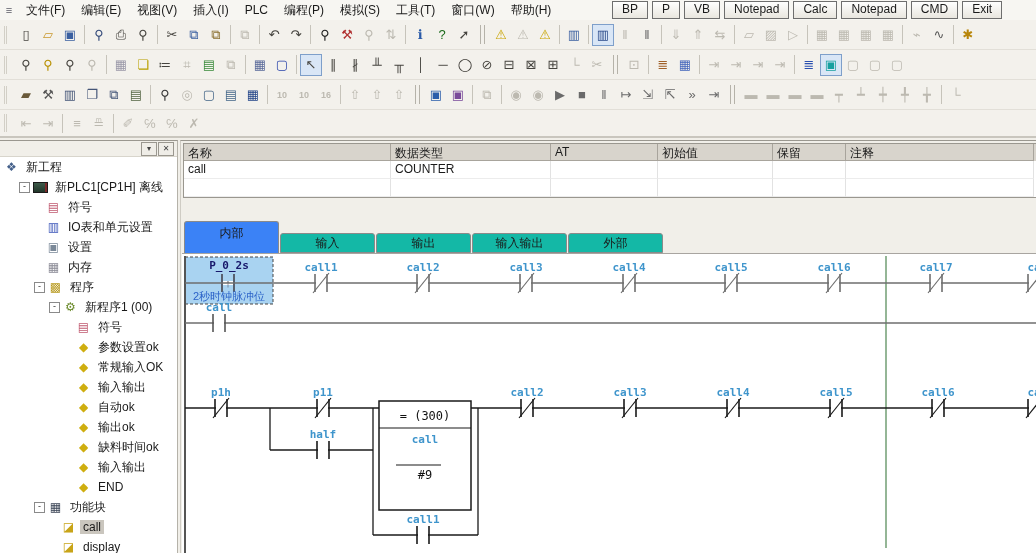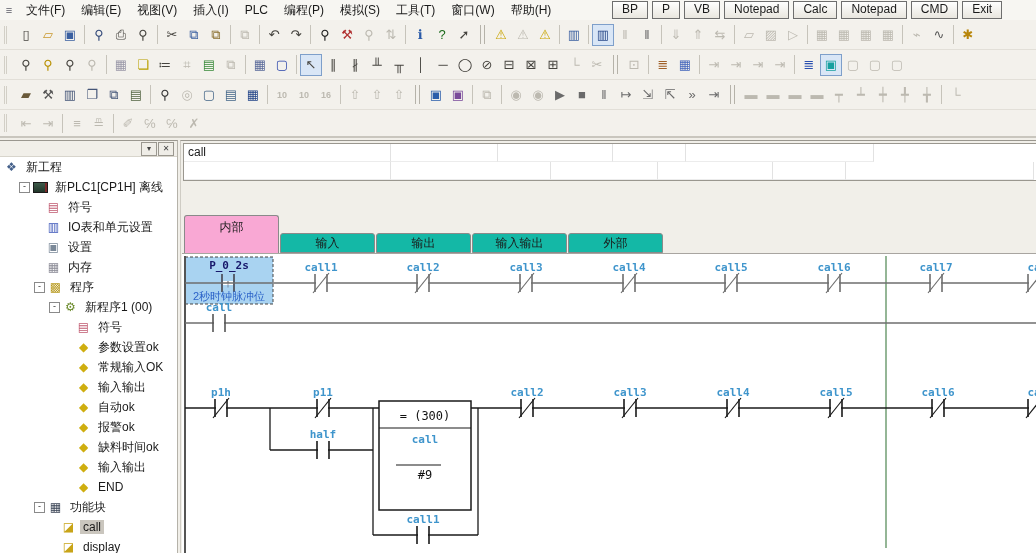--- a/index.html
+++ b/index.html
@@ -52,21 +52,21 @@
   .vth{display:flex;height:17px;background:#d8d4cc;}
   .vth .cell{border-right:1px solid #a8a49c;border-bottom:1px solid #a8a49c;box-sizing:border-box;
              padding:1px 0 0 4px;font-size:12px;overflow:hidden;white-space:nowrap;}
   .vtr{display:flex;height:18px;background:#fff;}
   .vtr .cell{border-right:1px solid #e2e2e2;border-bottom:1px solid #ececec;box-sizing:border-box;
              padding:1px 0 0 4px;font-size:12px;overflow:hidden;white-space:nowrap;}
   
   #fbtabs{position:absolute;left:3px;top:88px;display:flex;align-items:flex-end;height:24px;}
   .tab{width:95px;height:20px;box-sizing:border-box;text-align:center;line-height:19px;font-size:12px;
        background:#14b8a6;border:1px solid #8a8a8a;border-radius:3px 3px 0 0;margin-right:1px;}
-  .tab.act{height:38px;background:#f9a8d4;border-bottom:none;line-height:22px;}
+  .tab.act{height:32px;background:#3b82f6;border-bottom:none;line-height:22px;}
   
   #ladder{position:absolute;left:1px;top:112px;width:855px;height:301px;background:#fff;
           border-top:1px solid #a8a5a0;overflow:hidden;}
   .llbl{font:bold 11px "DejaVu Sans Mono","Liberation Mono",monospace;}
   .lcap{font:11px "Liberation Sans","DejaVu Sans",sans-serif;}
   .lblk{font:12px "DejaVu Sans Mono","Liberation Mono",monospace;}
 </style>
 </head>
 <body>
 
@@ -329,21 +329,21 @@
           <span class="tlabel">输入输出</span>
         </div>
         <div class="trow" style="padding-left: 64px;">
           <span class="tspace"></span>
           <span class="ti ti-section">◆</span>
           <span class="tlabel">自动ok</span>
         </div>
         <div class="trow" style="padding-left: 64px;">
           <span class="tspace"></span>
           <span class="ti ti-section">◆</span>
-          <span class="tlabel">报警ok</span>
+          <span class="tlabel">输出ok</span>
         </div>
         <div class="trow" style="padding-left: 64px;">
           <span class="tspace"></span>
           <span class="ti ti-section">◆</span>
           <span class="tlabel">缺料时间ok</span>
         </div>
         <div class="trow" style="padding-left: 64px;">
           <span class="tspace"></span>
           <span class="ti ti-section">◆</span>
           <span class="tlabel">输入输出</span>
@@ -366,22 +366,31 @@
         <div class="trow" style="padding-left: 49px;">
           <span class="tspace"></span>
           <span class="ti ti-fb">◪</span>
           <span class="tlabel">display</span>
         </div>
       </div>
   </div>
 
   <div id="rightpane">
     <div id="vartable">
+        <div class="vth">
+          <div class="cell" style="width: 207px;">名称</div>
+          <div class="cell" style="width: 160px;">数据类型</div>
+          <div class="cell" style="width: 107px;">AT</div>
+          <div class="cell" style="width: 115px;">初始值</div>
+          <div class="cell" style="width: 73px;">保留</div>
+          <div class="cell" style="width: 188px;">注释</div>
+        </div>
         <div class="vtr">
           <div class="cell" style="width: 207px;">call</div>
+          <div class="cell" style="width: 160px;">COUNTER</div>
           <div class="cell" style="width: 107px;"></div>
           <div class="cell" style="width: 115px;"></div>
           <div class="cell" style="width: 73px;"></div>
           <div class="cell" style="width: 188px;"></div>
         </div>
         <div class="vtr">
           <div class="cell" style="width: 207px;"></div>
           <div class="cell" style="width: 160px;"></div>
           <div class="cell" style="width: 107px;"></div>
           <div class="cell" style="width: 115px;"></div>

